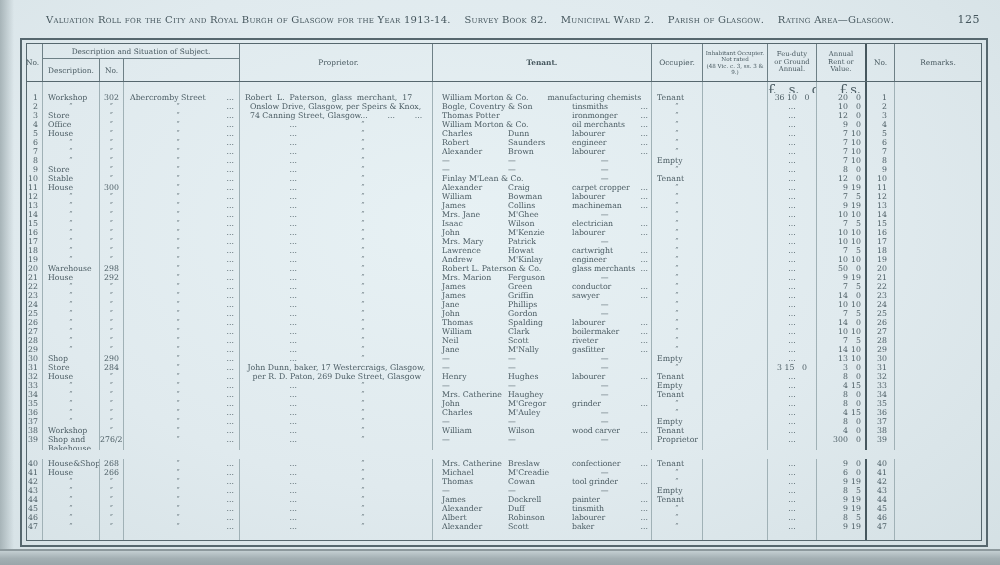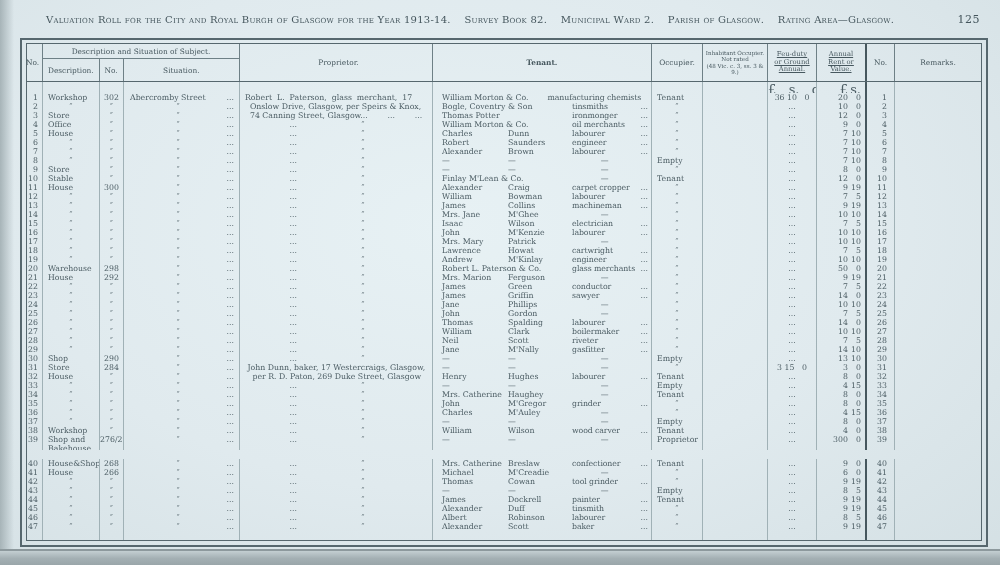--- a/index.html
+++ b/index.html
@@ -32,21 +32,21 @@
   .hc{border-right:1px solid #6e8086;display:flex;align-items:center;justify-content:center;
     text-align:center;line-height:8px;}
   .hc:last-child{border-right:none;}
   .h-group{width:197px;display:flex;flex-direction:column;border-right:1px solid #6e8086;}
   .hg-top{height:15px;display:flex;align-items:center;justify-content:center;border-bottom:1px solid #6e8086;}
   .hg-bot{flex:1;display:flex;}
   .hg-bot span{display:flex;align-items:center;justify-content:center;border-right:1px solid #6e8086;}
   .hg-desc{width:57px;} .hg-no{width:24px;} .hg-sit{width:116px;border-right:none!important;}
   .h-multi{white-space:pre-line;}
   .h-inh{font-size:5.6px;line-height:6.2px;}
-  .h-small{font-size:6.8px;line-height:7.4px;text-decoration:underline;}
+  .h-small{font-size:6.8px;line-height:7.4px;}
   .hv-heavy{border-right:2px solid #46575e!important;}
 
   
   .tbody{flex:1;display:flex;flex-direction:column;overflow:hidden;font-size:7.8px;line-height:9px;}
   .tr{display:flex;min-height:9px;}
   .tr.cur{height:11px;min-height:11px;font-size:13px;}
   .tr.fill{flex:1;}
   .c{border-right:1px solid #a0b1b6;overflow:hidden;}
   .c:last-child{border-right:none;}
   .cn{text-align:right;padding-right:4px;}
@@ -87,21 +87,20 @@
   <div class="outer">
     <div class="inner">
 
       <div class="thead">
         <div class="hc cn">No.</div>
         <div class="h-group">
           <div class="hg-top">Description and Situation of Subject.</div>
           <div class="hg-bot">
             <span class="hg-desc">Description.</span>
             <span class="hg-no">No.</span>
-            <span class="hg-sit">Situation.</span>
           </div>
         </div>
         <div class="hc cp">Proprietor.</div>
         <div class="hc ct" style="justify-content:center;font-weight:bold;">Tenant.</div>
         <div class="hc co" style="justify-content:center;padding:0;">Occupier.</div>
         <div class="hc ci h-multi h-inh">Inhabitant Occupier.
 Not rated
 (48 Vic. c. 3, ss. 3 &amp; 9.)</div>
         <div class="hc cf h-multi h-small" style="white-space:pre-line;">Feu-duty
 or Ground

